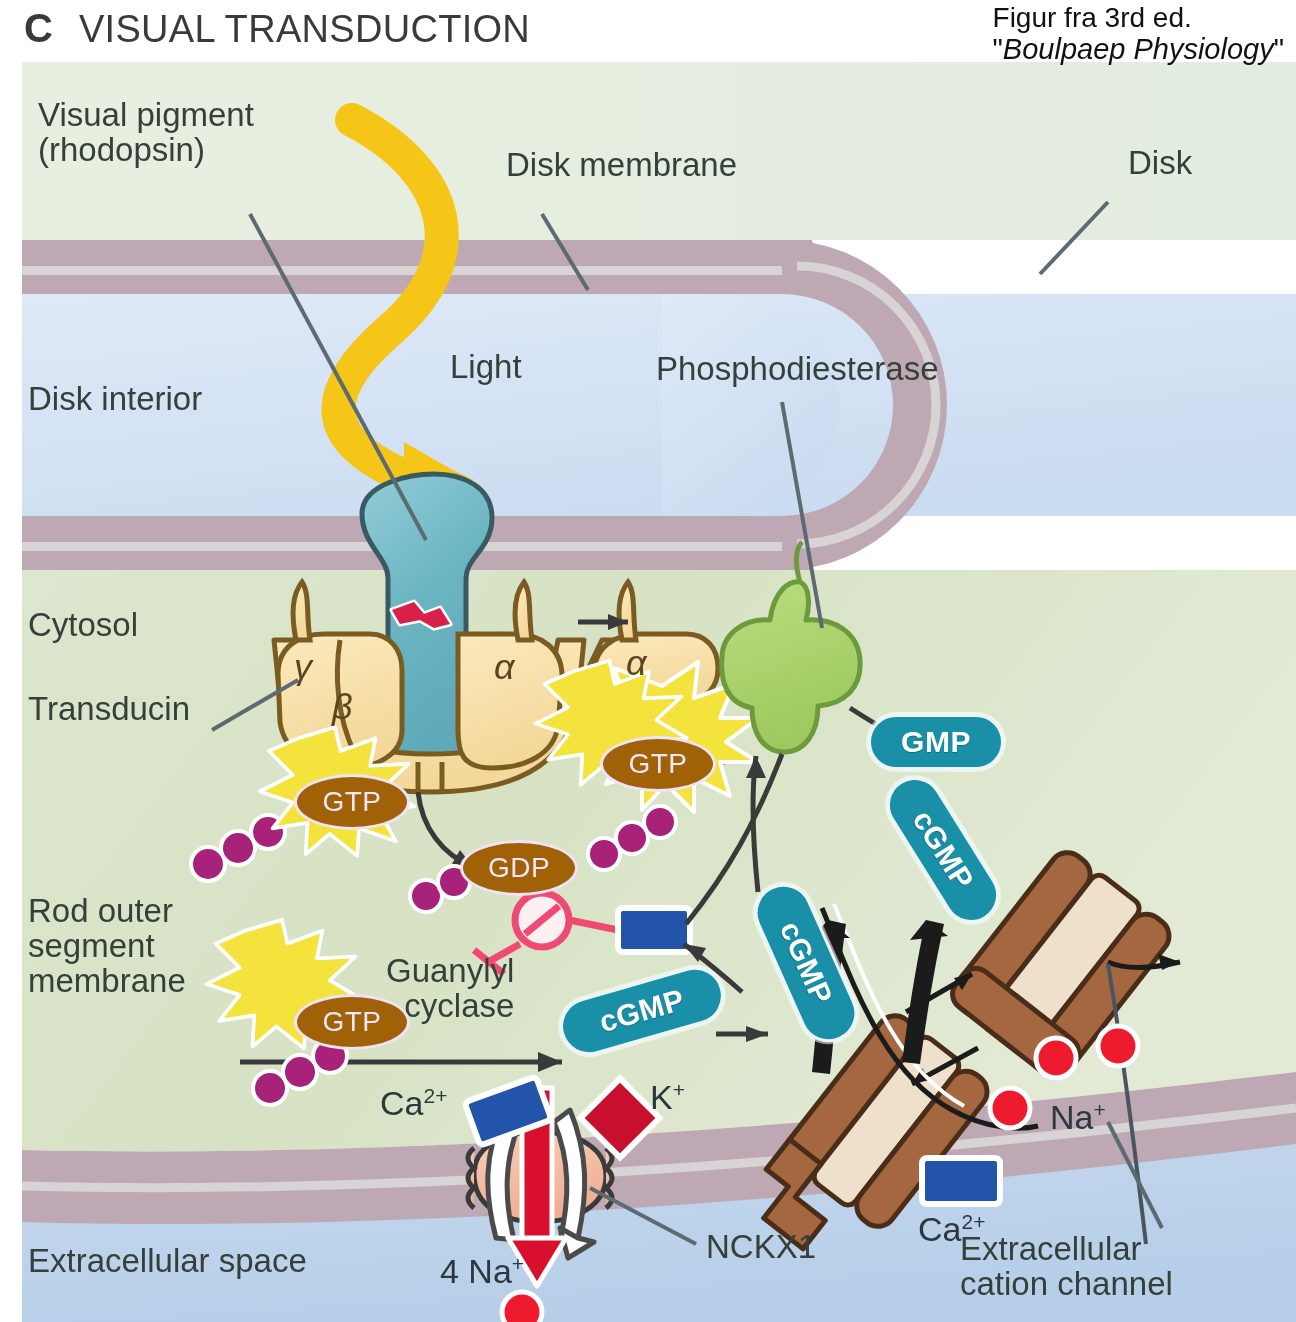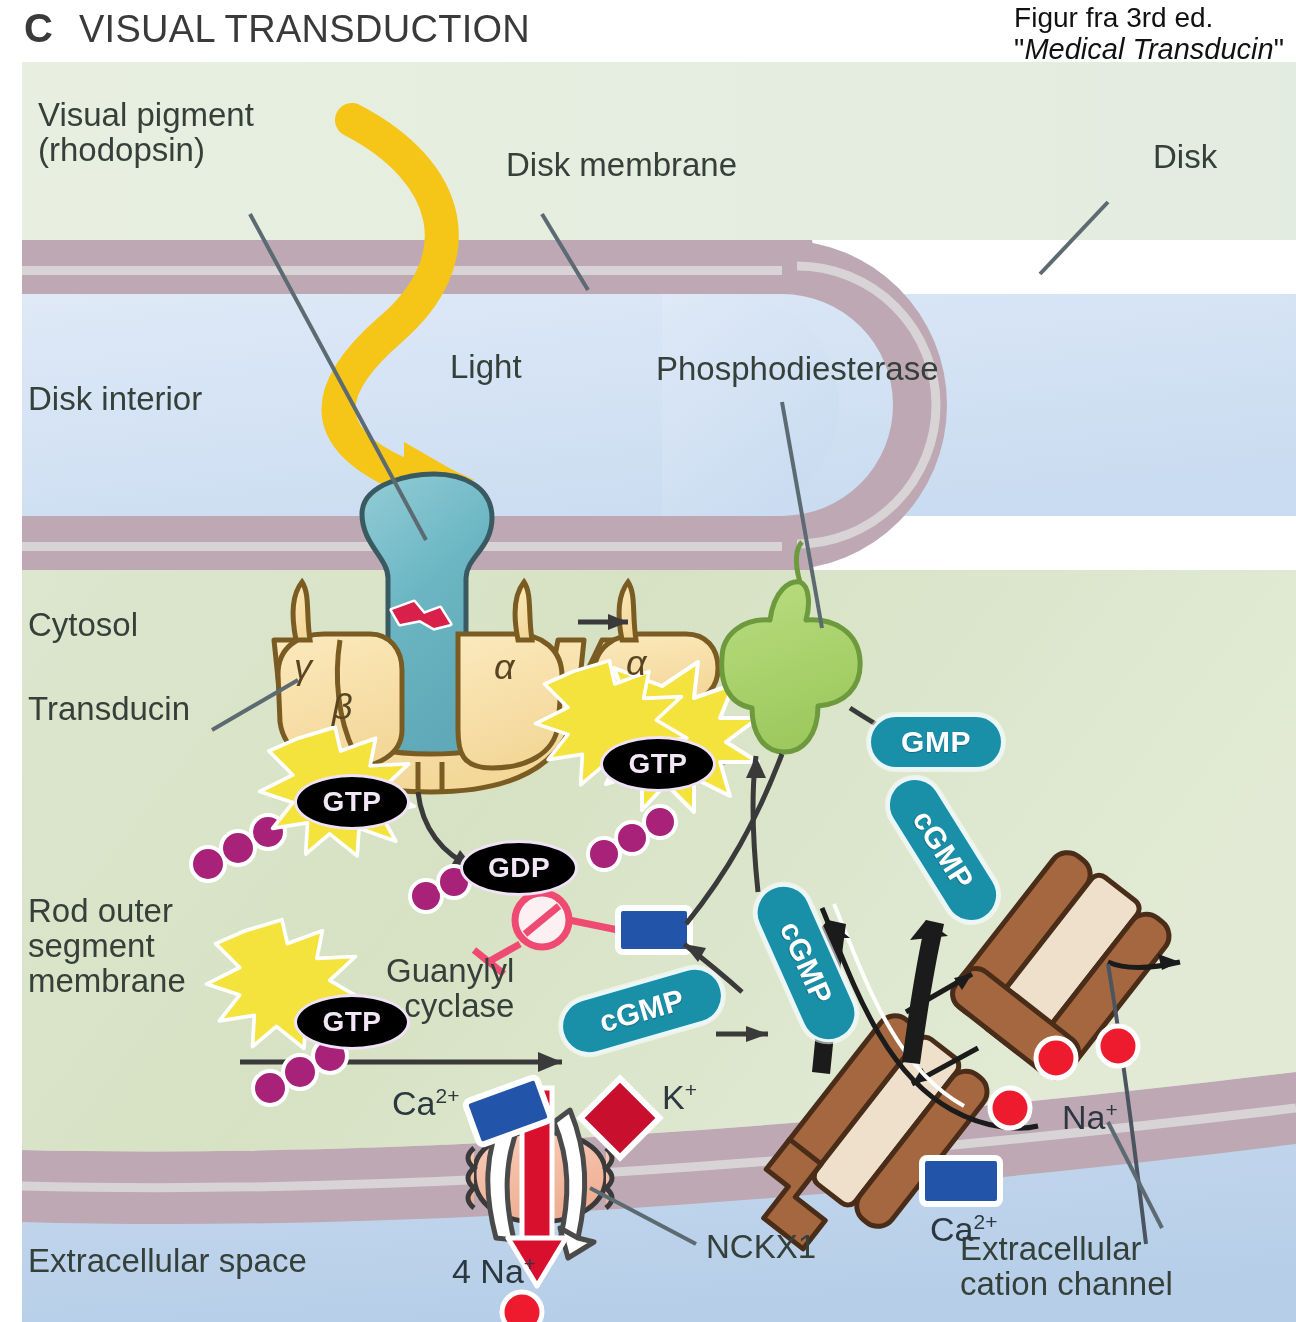--- a/index.html
+++ b/index.html
@@ -21,61 +21,61 @@
   .credit .l2 { font-size:29px; font-weight:bold; letter-spacing:-0.2px; }
   .credit .l3 { font-size:29px; }
   .credit .l3 i { font-style:italic; }
 
   
   .canvas { position:absolute; left:22px; top:62px; width:1274px; height:1260px; overflow:hidden; }
   .canvas svg { display:block; }
 
   
   .lbl { position:absolute; color:#35403a; font-size:33px; line-height:1.06; white-space:pre; z-index:40; }
-  .ion-lbl { position:absolute; color:#2c3840; font-size:34px; z-index:42; white-space:nowrap;margin-left:12px; }
+  .ion-lbl { position:absolute; color:#2c3840; font-size:34px; z-index:42; white-space:nowrap; }
   .ion-lbl sup { font-size:21px; vertical-align:super; }
 
   
   .pill {
     position:absolute; z-index:45;
     background:#1a8fa8; color:#ffffff;
     border:3px solid #eaf7fa;
     border-radius:40px;
     font-size:30px; font-weight:bold; letter-spacing:0.5px;
     display:flex; align-items:center; justify-content:center;
     box-shadow:0 0 0 2px rgba(255,255,255,.55);
     text-shadow:0 1px 1px rgba(0,0,0,.25);
   }
 
   
   .nuc {
     position:absolute; z-index:46;
-    background:#000000; color:#f2e6f7;
+    background:#a16207; color:#f2e6f7;
     border:3px solid #f0e2f7;
     border-radius:50%;
-    font-size:28px; font-weight:bold;
+    font-size:28px; font-weight:normal;
     display:flex; align-items:center; justify-content:center;
     letter-spacing:0.5px;
   }
 
   .greek { position:absolute; z-index:44; color:#5a4522; font-size:36px; font-style:italic; }
 </style>
 </head>
 <body>
 
 <div id="root">
 
   <div class="hdr">
     <span class="hdr-letter">C</span>
     <span class="hdr-title">VISUAL TRANSDUCTION</span>
   </div>
 
   <div class="credit">
     <div class="l1">Figur fra 3rd ed.</div>
-    <div class="l3"><span>"</span><i>Medical Transducin</i><span>"</span></div>
+    <div class="l3"><span>"</span><i>Boulpaep Physiology</i><span>"</span></div>
   </div>
 
   <div class="canvas">
     <svg width="1274" height="1260" viewBox="0 0 1274 1260" xmlns="http://www.w3.org/2000/svg">
       <defs>
         <linearGradient id="gCyt" x1="0" y1="0" x2="1" y2="0.35">
           <stop offset="0" stop-color="#dde6ce"></stop>
           <stop offset="0.45" stop-color="#d7e2c4"></stop>
           <stop offset="1" stop-color="#e2ead5"></stop>
         </linearGradient>
@@ -353,21 +353,21 @@
 
         <rect x="900" y="1096" width="78" height="46" rx="5" fill="#2255aa" stroke="#ffffff" stroke-width="6"></rect>
       </g>
     </svg>
 
     <div class="lbl" style="left:484px; top:86px;">Disk membrane</div>
 
     <div class="lbl" style="left:16px; top:36px;">Visual pigment
 (rhodopsin)</div>
 
-    <div class="lbl" style="left:1106px; top:78px;margin-left:25px;">Disk</div>
+    <div class="lbl" style="left:1106px; top:84px;">Disk</div>
 
     <div class="lbl" style="left:6px; top:320px;">Disk interior</div>
 
     <div class="lbl" style="left:428px; top:288px;">Light</div>
 
     <div class="lbl" style="left:634px; top:290px;">Phosphodiesterase</div>
 
     <div class="lbl" style="left:6px; top:546px;">Cytosol</div>
 
     <div class="lbl" style="left:6px; top:630px;">Transducin</div>

